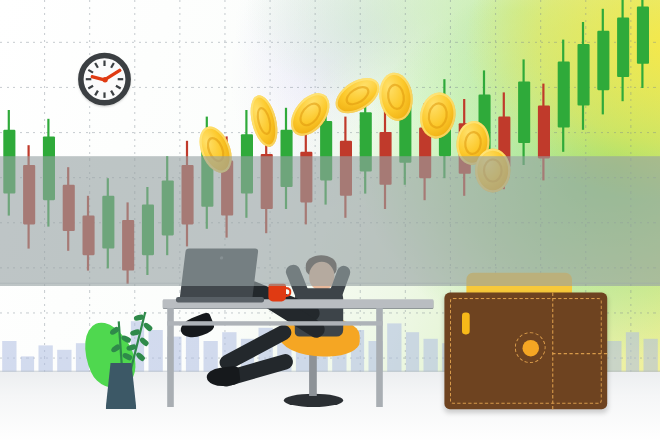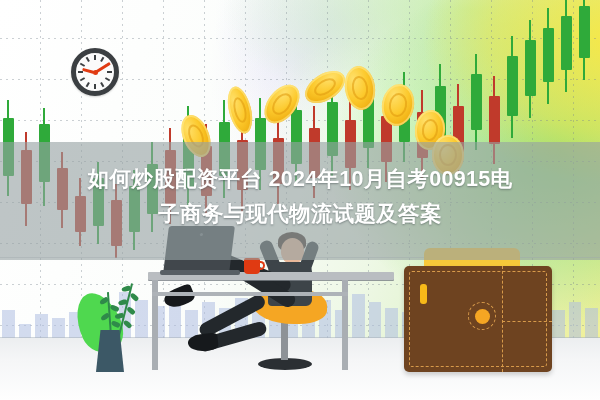--- a/index.html
+++ b/index.html
@@ -421,18 +421,14 @@
       <div class="stitch-out"></div>
       <div class="flap"></div>
       <div class="flap-low"></div>
       <div class="clasp-ring" style="left:64px; top:36px; width:28px; height:28px;"></div>
       <div class="clasp" style="left:71px; top:43px; width:15px; height:15px;"></div>
       <div class="card" style="left:16px; top:18px; width:7px; height:20px;"></div>
     </div>
   </div>
 
   <div class="overlay-band" style="top: 142px; height: 118px; background: rgba(150, 161, 163, 0.62);"></div>
-  <div class="title-wrap" style="top: 162px; color: rgb(255, 255, 255);">
-    <span class="title-line">如何炒股配资平台 2024年10月自考00915电</span>
-    <span class="title-line">子商务与现代物流试题及答案</span>
-  </div>
 
 </div>
 
 </body></html>

